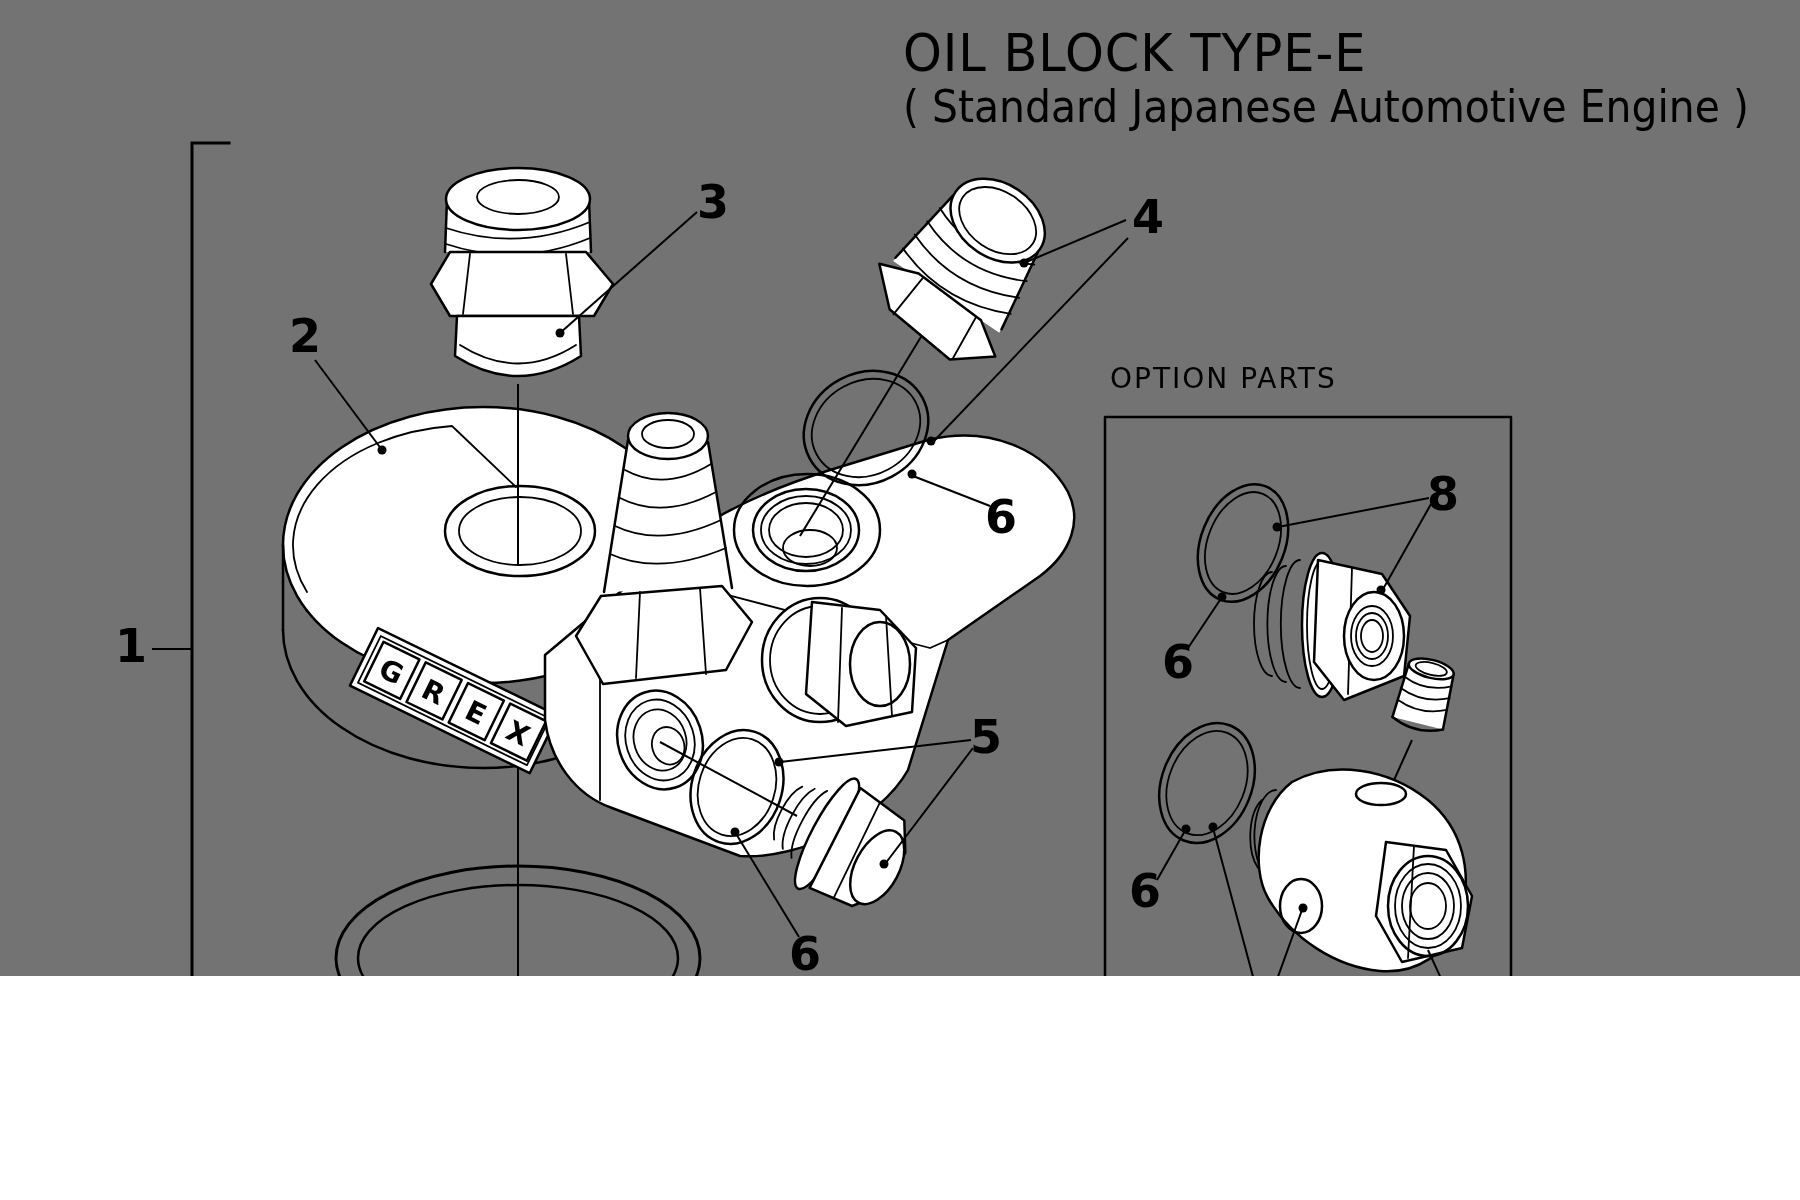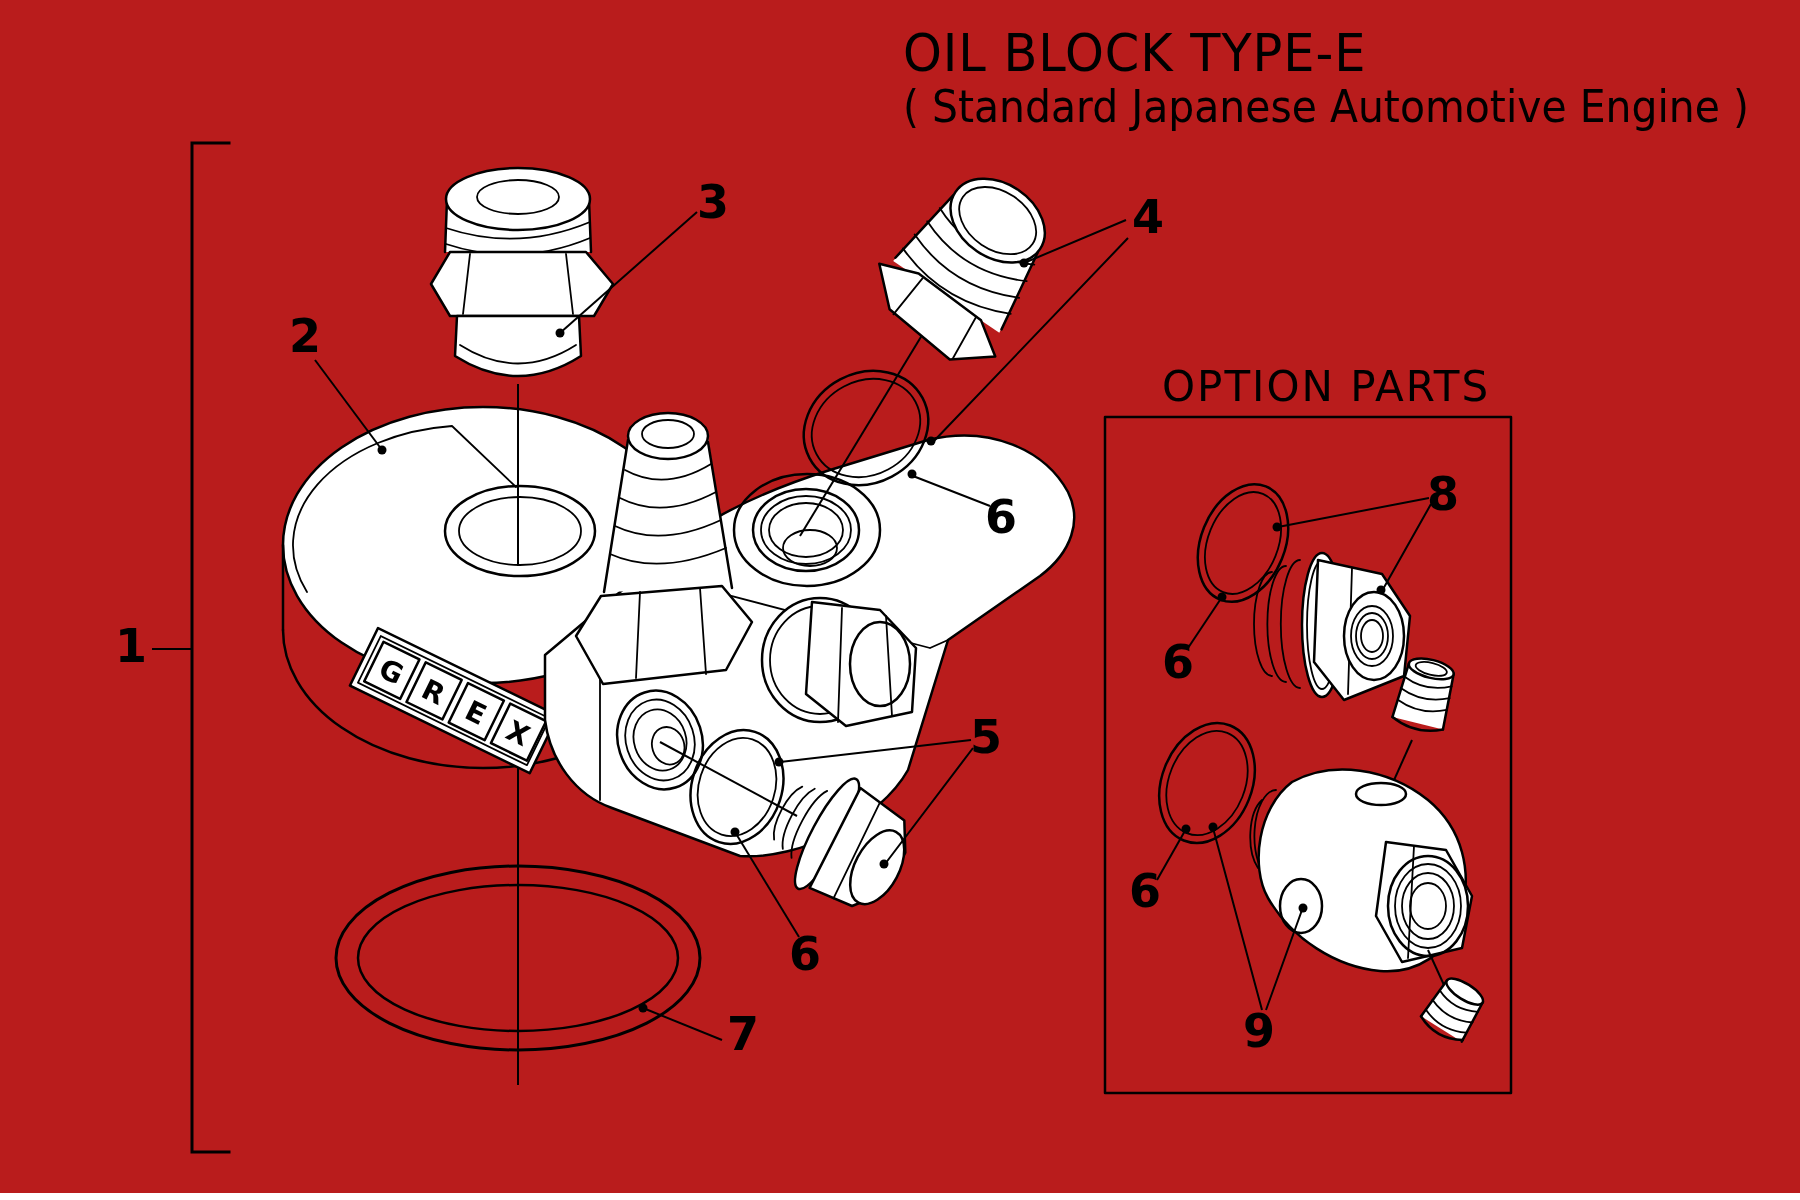--- a/index.html
+++ b/index.html
@@ -1,22 +1,22 @@
 <!DOCTYPE html>
 <html><head>
 <meta charset="utf-8">
 <style>
   html,body{margin:0;padding:0;background:#fff;}
-  #canvas{position:relative;width:1800px;height:1193px;background:#b91c1c;overflow:hidden;
+  #canvas{position:relative;width:1800px;height:976px;background:#737373;overflow:hidden;
           font-family:"DejaVu Sans",sans-serif;color:#000;}
   #drawing{position:absolute;left:0;top:0;}
   .title-block{position:absolute;left:903px;top:24px;line-height:1.12;white-space:nowrap;}
   .title-line1{font-size:52px;font-weight:500;transform:scaleX(.95);transform-origin:left top;letter-spacing:1px;}
   .title-line2{font-size:44px;font-weight:400;transform:scaleX(.93);transform-origin:left top;letter-spacing:0;}
-  .option-label{position:absolute;left:1162px;top:362px;font-size:42px;letter-spacing:2px;white-space:nowrap;}
+  .option-label{position:absolute;left:1110px;top:362px;font-size:28px;letter-spacing:2px;white-space:nowrap;}
   svg .ln{fill:none;stroke:#000;stroke-width:2.5;stroke-linecap:round;stroke-linejoin:round;}
   svg .ln-thin{fill:none;stroke:#000;stroke-width:1.8;stroke-linecap:round;stroke-linejoin:round;}
   svg .ln-bold{fill:none;stroke:#000;stroke-width:3;stroke-linecap:square;}
   svg .solid{fill:#fff;stroke:#000;stroke-width:2.5;stroke-linejoin:round;}
   svg .leader{fill:none;stroke:#000;stroke-width:2;}
   svg .dot{fill:#000;stroke:none;}
   svg .num{font-family:"DejaVu Sans",sans-serif;font-size:46px;font-weight:bold;fill:#000;text-anchor:middle;}
   svg .badge-letter{font-family:"DejaVu Sans",sans-serif;font-size:28px;font-weight:bold;fill:#000;text-anchor:middle;}
 </style>
 </head>

